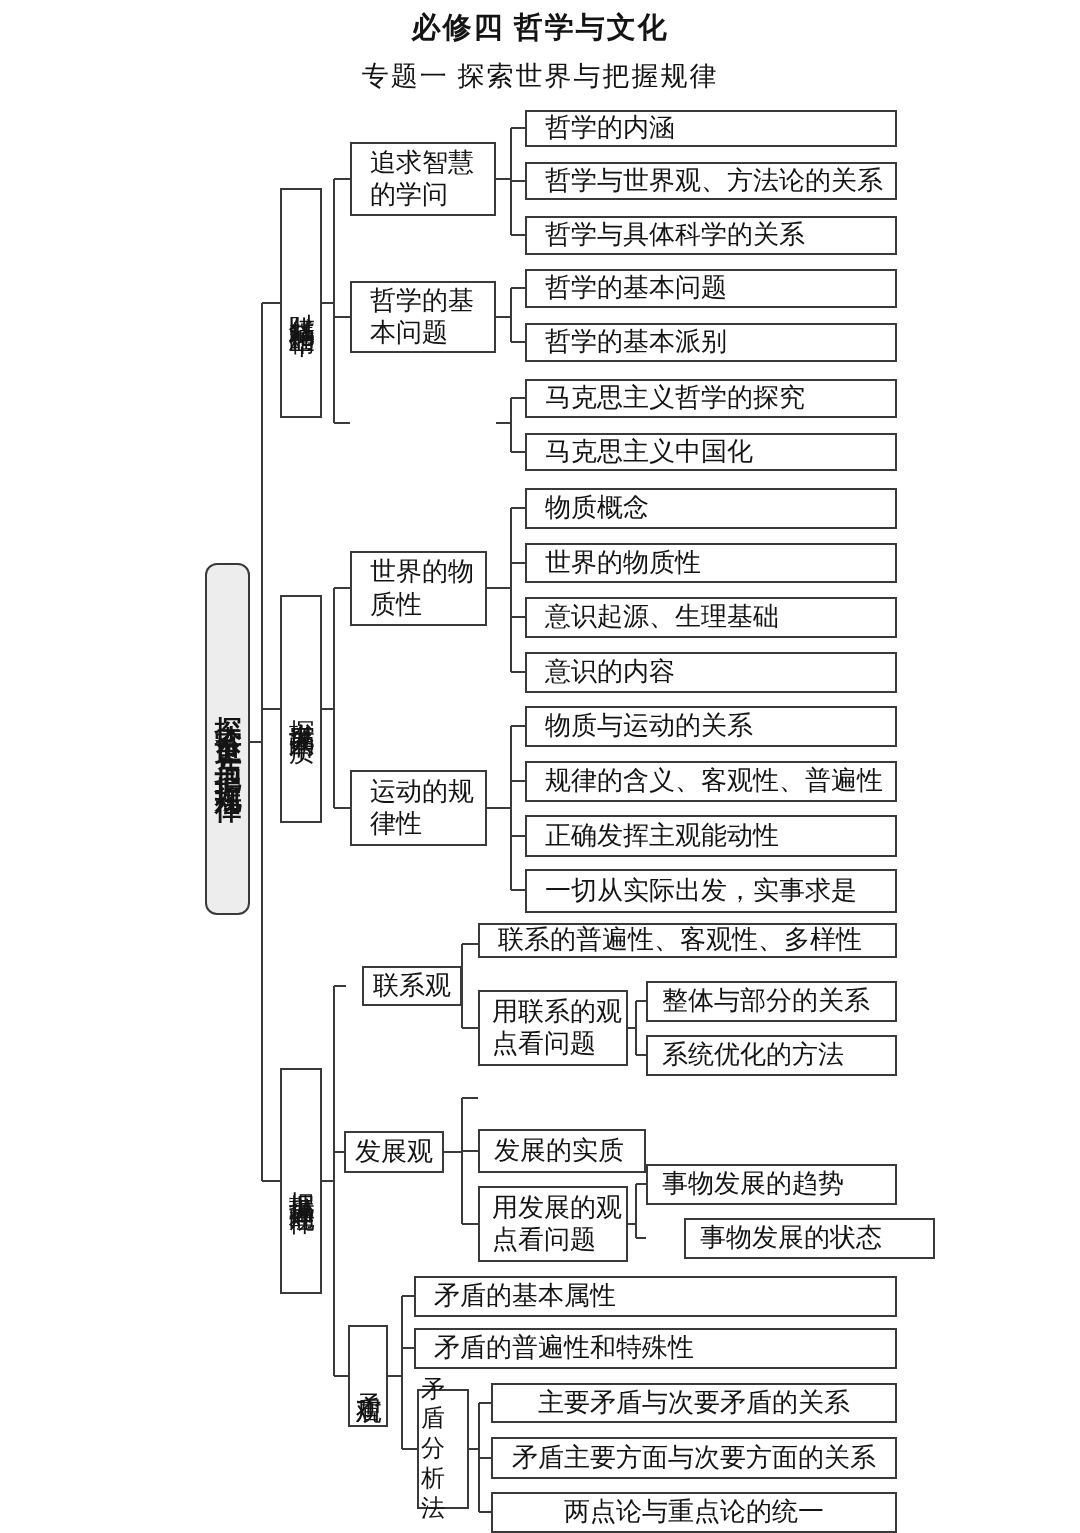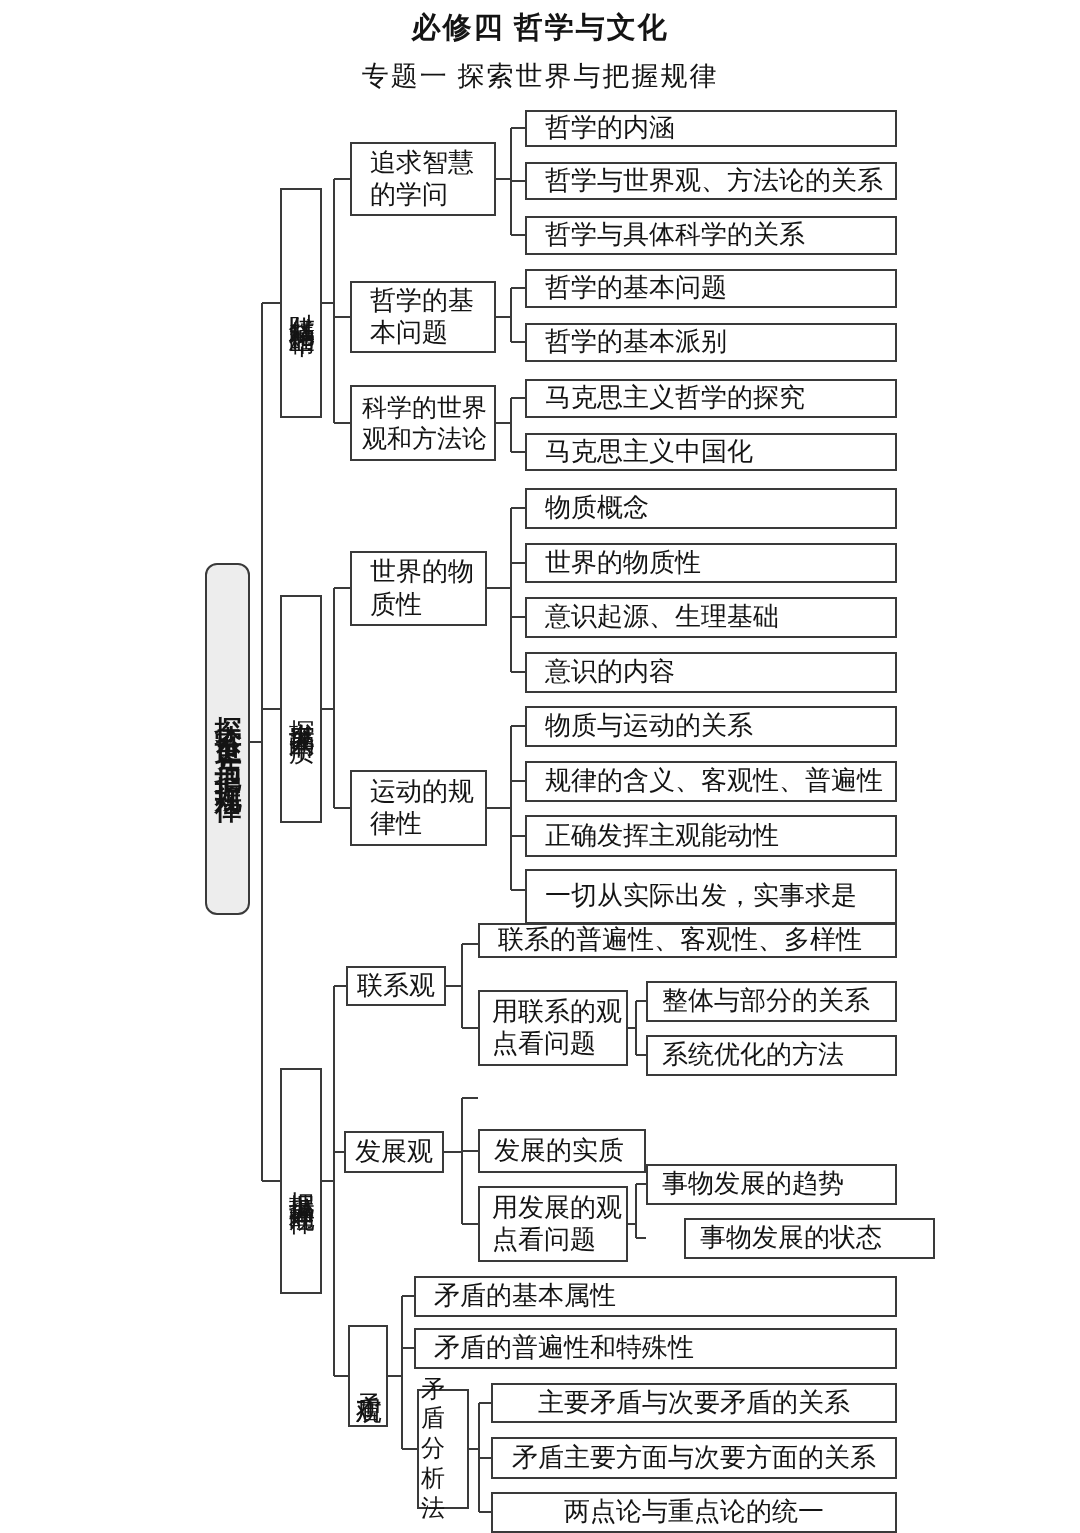--- a/index.html
+++ b/index.html
@@ -61,43 +61,42 @@
   <div id="subtitle" class="ttl">专题一 探索世界与把握规律</div>
 
   <div class="box vert root" style="left:205px;top:563px;width:45px;height:352px">探索世界与把握规律</div>
 
   <div class="box vert round" style="left:280px;top:188px;width:42px;height:230px">时代精神的精华</div>
   <div class="box vert round" style="left:280px;top:595px;width:42px;height:228px">探究世界的本质</div>
   <div class="box vert round" style="left:280px;top:1068px;width:42px;height:226px">把握世界的规律</div>
 
   <div class="box round pad wrapbox" style="left:350px;top:142px;width:146px;height:74px">追求智慧的学问</div>
   <div class="box round pad wrapbox" style="left:350px;top:281px;width:146px;height:72px">哲学的基本问题</div>
-  <div class="box round pad10 wrapbox" style="left:350px;top:385px;width:146px;height:76px">科学的世界观和方法论</div>
 
   <div class="box pad" style="left:525px;top:110px;width:372px;height:37px">哲学的内涵</div>
   <div class="box pad" style="left:525px;top:162px;width:372px;height:38px">哲学与世界观、方法论的关系</div>
   <div class="box pad" style="left:525px;top:216px;width:372px;height:39px">哲学与具体科学的关系</div>
   <div class="box pad" style="left:525px;top:269px;width:372px;height:39px">哲学的基本问题</div>
   <div class="box pad" style="left:525px;top:323px;width:372px;height:39px">哲学的基本派别</div>
   <div class="box pad" style="left:525px;top:379px;width:372px;height:39px">马克思主义哲学的探究</div>
   <div class="box pad" style="left:525px;top:433px;width:372px;height:38px">马克思主义中国化</div>
 
   <div class="box round pad wrapbox" style="left:350px;top:551px;width:137px;height:75px">世界的物质性</div>
   <div class="box round pad wrapbox" style="left:350px;top:770px;width:137px;height:76px">运动的规律性</div>
 
   <div class="box pad" style="left:525px;top:488px;width:372px;height:41px">物质概念</div>
   <div class="box pad" style="left:525px;top:543px;width:372px;height:40px">世界的物质性</div>
   <div class="box pad" style="left:525px;top:597px;width:372px;height:41px">意识起源、生理基础</div>
   <div class="box pad" style="left:525px;top:652px;width:372px;height:41px">意识的内容</div>
   <div class="box pad" style="left:525px;top:706px;width:372px;height:41px">物质与运动的关系</div>
   <div class="box pad" style="left:525px;top:761px;width:372px;height:41px">规律的含义、客观性、普遍性</div>
   <div class="box pad" style="left:525px;top:815px;width:372px;height:42px">正确发挥主观能动性</div>
-  <div class="box pad" style="left:525px;top:869px;width:372px;height:55px">一切从实际出发，实事求是</div>
+  <div class="box pad" style="left:525px;top:869px;width:372px;height:44px">一切从实际出发，实事求是</div>
 
-  <div class="box round center" style="left:346px;top:966px;width:100px;height:40px">联系观</div>
+  <div class="box round center" style="left:362px;top:966px;width:100px;height:40px">联系观</div>
   <div class="box round center" style="left:344px;top:1131px;width:100px;height:42px">发展观</div>
   <div class="box vert round" style="left:348px;top:1325px;width:40px;height:102px">矛盾观</div>
 
   <div class="box pad" style="left:478px;top:923px;width:419px;height:35px">联系的普遍性、客观性、多样性</div>
   <div class="box pad12 wrapbox" style="left:478px;top:990px;width:150px;height:76px">用联系的观点看问题</div>
   <div class="box pad14" style="left:646px;top:981px;width:251px;height:41px">整体与部分的关系</div>
   <div class="box pad14" style="left:646px;top:1035px;width:251px;height:41px">系统优化的方法</div>
 
   <div class="box pad14" style="left:478px;top:1129px;width:168px;height:44px">发展的实质</div>
   <div class="box pad12 wrapbox" style="left:478px;top:1186px;width:150px;height:76px">用发展的观点看问题</div>

